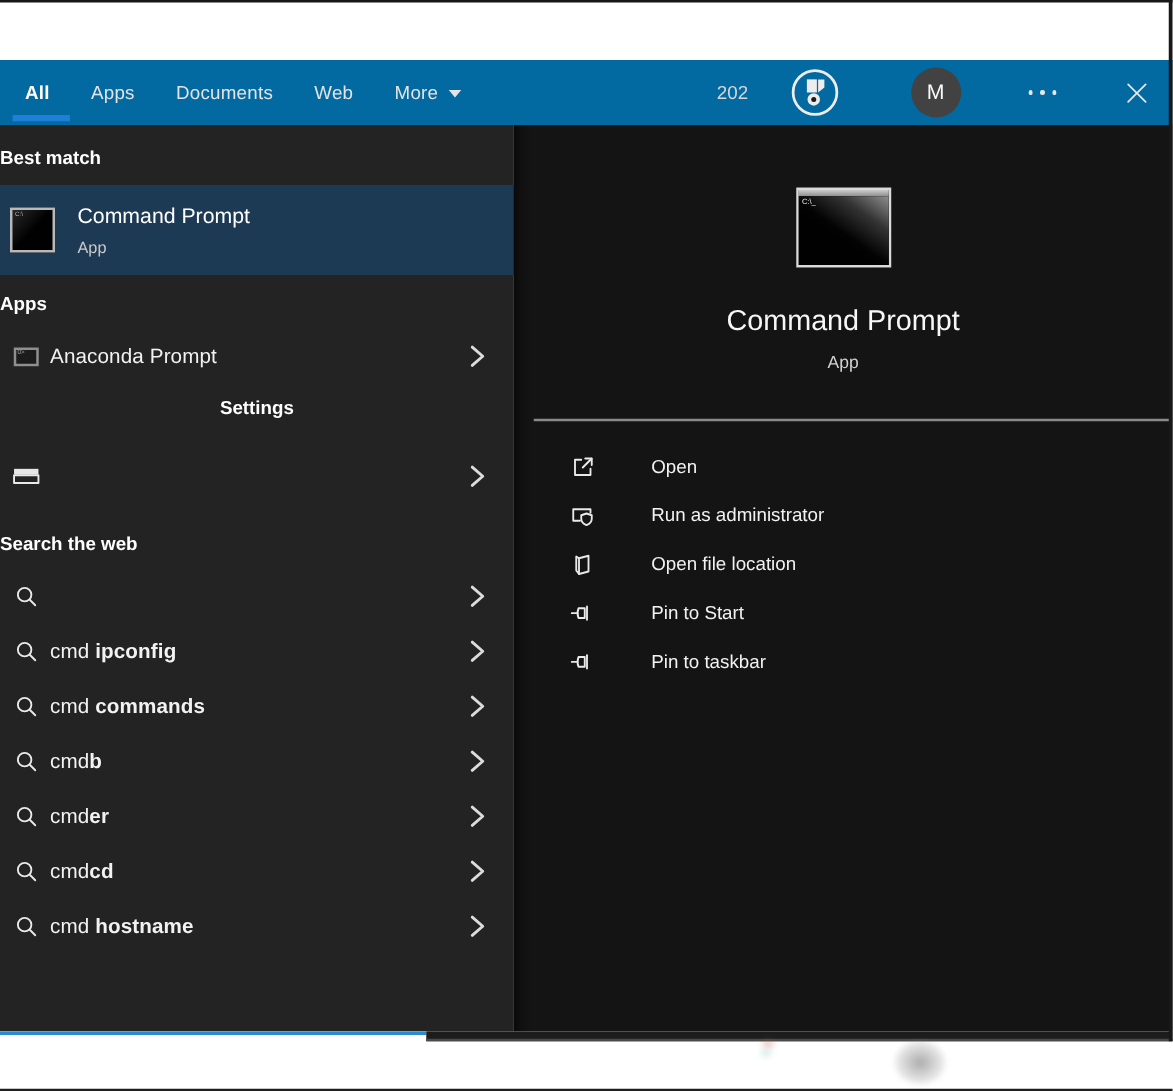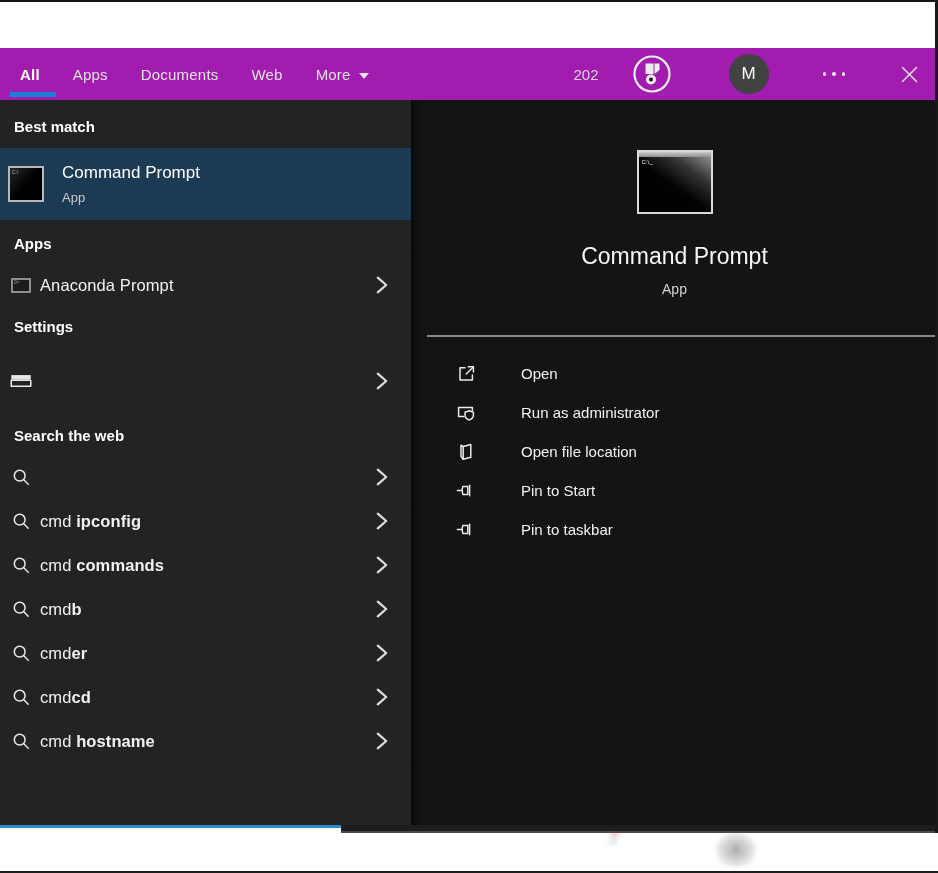--- a/index.html
+++ b/index.html
@@ -7,21 +7,21 @@
     font-family:"Liberation Sans",sans-serif; background:#fff; }
   .stage { position:absolute; inset:0; }
 
   
   .top-strip { position:absolute; left:0; top:0; width:938px; height:48px;
     background:#fff; border-top:2px solid #161616; }
   .right-edge { position:absolute; right:0; top:0; width:3px; height:833px; background:#181818; z-index:50; }
 
   
   .tabs-bar { position:absolute; left:0; top:48px; width:938px; height:52px;
-    background:#a21caf; display:flex; align-items:center; padding-left:20px; }
+    background:#0369a1; display:flex; align-items:center; padding-left:20px; }
   .tab { font-size:15px; color:#e4e4e4; margin-right:33px; cursor:default; letter-spacing:0.2px; }
   .tab.active { font-weight:bold; color:#fff; }
   .tab .caret { display:inline-block; margin-left:7px; }
   .active-underline { position:absolute; left:10px; top:92px; width:46px; height:4.5px; }
   .tabs-right { position:absolute; right:0; top:48px; height:52px; display:flex;
     align-items:center;gap:24px; }
   .rewards-count { font-size:15px; color:#d6d6d6; margin-right:9px; }
   .rewards-badge { width:40px; height:40px; margin-right:33px; }
   .avatar { width:40px; height:40px; border-radius:50%; background:#424242;
     color:#fafafa; font-size:17px; display:flex; align-items:center; justify-content:center;
@@ -32,25 +32,25 @@
 
   
   .left-panel { position:absolute; left:0; top:100px; width:411px; height:725px;
     background:#232323; }
   .right-panel { position:absolute; left:411px; top:100px; width:527px; height:725px;
     background:#141414; }
   .right-panel .seam { position:absolute; left:0; top:0; width:14px; height:100%;
     background:linear-gradient(90deg,#090909, #101010 40%, rgba(20,20,20,0)); }
 
   
-  .section-header { font-size:15px; font-weight:bold; color:#fff; padding-left:14px;
+  .section-header { font-size:15px; font-weight:bold; color:#fff; padding-left:0;
     height:20px; line-height:20px; }
   .hdr-bestmatch { margin-top:17px; }
   .hdr-apps { margin-top:14px; }
-  .hdr-settings { margin-top:10px; }
+  .hdr-settings { margin-top:10px;text-align:center; }
   .hdr-web { margin-top:7px; }
 
   .best-row { margin-top:11px; height:72px; display:flex; align-items:center; }
   .best-icon { width:36px; height:36px; margin-left:8px; margin-right:18px;
     border:2px solid #b9b9b9; background:
       linear-gradient(133deg, rgba(130,130,130,0.30), rgba(40,40,40,0.06) 48%, rgba(0,0,0,0) 48%), #010101;
     position:relative; }
   .best-icon .prompt-txt { position:absolute; left:2px; top:1px; font-size:5px; color:#b5b5b5; }
   .best-text .title { font-size:17px; color:#fff; }
   .best-text .subtitle { font-size:13px; color:#c9c9c9; margin-top:7px; }

